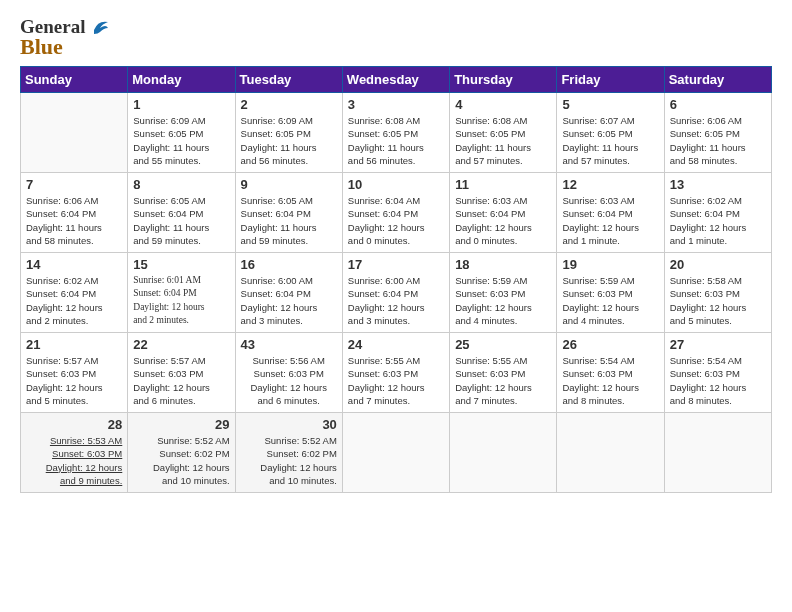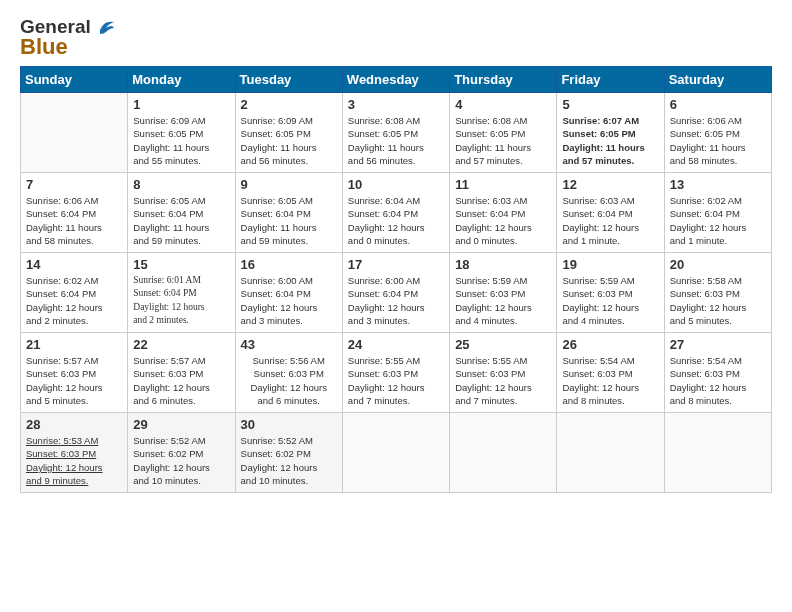--- a/index.html
+++ b/index.html
@@ -14,20 +14,21 @@
       width: 792px;
       min-height: 612px;
       padding: 16px 20px 10px 20px;
       background: #fff;
     }
     .header {
       display: flex;
       align-items: flex-start;
       justify-content: space-between;
       margin-bottom: 6px;
+      font-family: Liberation Serif, serif;
     }
     .logo {
       display: flex;
       flex-direction: column;
       align-items: flex-start;
     }
     .logo-row {
       display: flex;
       align-items: center;
       gap: 3px;
@@ -46,39 +47,40 @@
       color: #555;
       margin-top: 2px;
     }
     .calendar {
       width: 100%;
       border-collapse: collapse;
       border: 1px solid #ccc;
       table-layout: fixed;
     }
     .calendar thead tr th {
-      background: #0369a1;
+      background: #4c1d95;
       color: #fff;
       font-size: 13px;
       font-weight: bold;
       padding: 5px 4px;
       text-align: left;
       border: 1px solid #1558a0;
     }
     .calendar tbody tr td {
       border: 1px solid #ccc;
       vertical-align: top;
       padding: 4px 5px;
       font-size: 10px;
       color: #333;
       height: 80px;
       background: #fff;
     }
     .calendar tbody tr:last-child td {
       background: #f5f5f5;
+      text-align: right;
     }
     .day-num {
       font-size: 13px;
       font-weight: bold;
       color: #333;
       margin-bottom: 2px;
     }
     .day-info {
       font-size: 9.5px;
       color: #333;
@@ -146,21 +148,21 @@
           </td>
           <td>
             <div class="day-num">4</div>
             <div class="day-info" style="white-space: pre-line;">Sunrise: 6:08 AM
 Sunset: 6:05 PM
 Daylight: 11 hours
 and 57 minutes.</div>
           </td>
           <td>
             <div class="day-num">5</div>
-            <div class="day-info" style="white-space: pre-line; font-weight: bold;">Sunrise: 6:07 AM
+            <div class="day-info" style="white-space: pre-line;">Sunrise: 6:07 AM
 Sunset: 6:05 PM
 Daylight: 11 hours
 and 57 minutes.</div>
           </td>
           <td>
             <div class="day-num">6</div>
             <div class="day-info" style="white-space: pre-line;">Sunrise: 6:06 AM
 Sunset: 6:05 PM
 Daylight: 11 hours
 and 58 minutes.</div>

